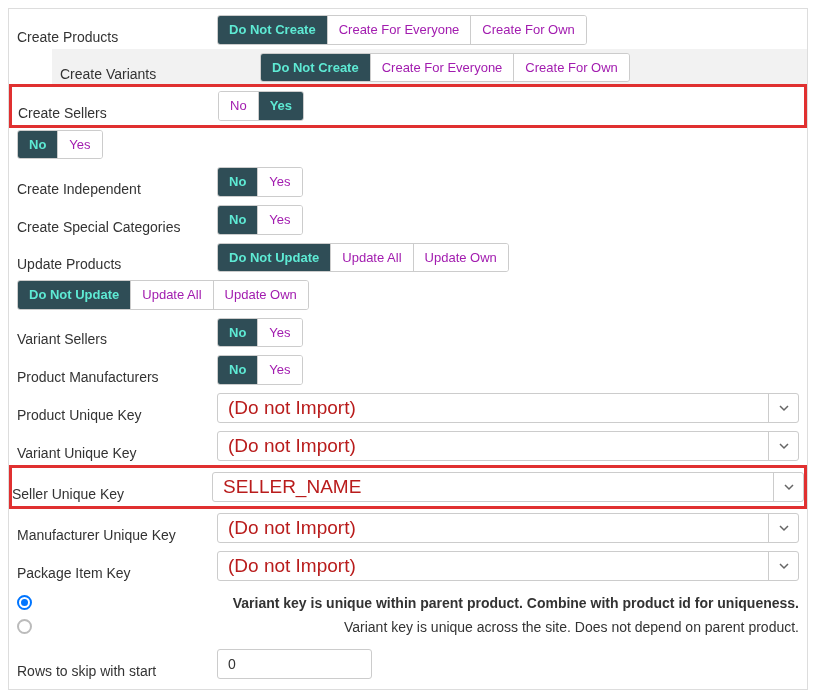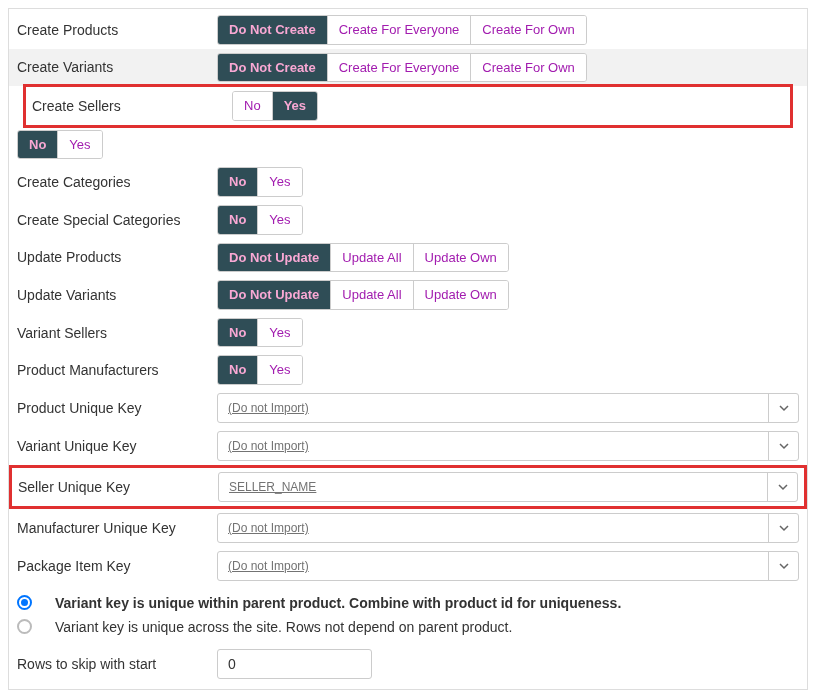--- a/index.html
+++ b/index.html
@@ -11,37 +11,37 @@
     color: #333;
     background: #fff;
   }
   .panel {
     border: 1px solid #ddd;
     width: 800px;
     padding-bottom: 6px;
   }
   .row {
     display: flex;
-    align-items: center;
+    align-items: flex-end;
     padding: 4px 8px;
     min-height: 36px;
   }
-  .row.shaded { background: #f2f2f2; }
+  .row.shaded { background: #f2f2f2; margin-left: 43px; }
   .row.highlight {
     border: 3px solid #e03030;
-    margin: -2px 14px;
+    margin: -2px 0;
     position: relative;
     z-index: 1;
     background: #fff;
     padding: 4px 6px;
   }
   .row.highlight-select {
     border: 3px solid #e03030;
     background: #fff;
-    padding: 4px 6px;
+    padding: 4px 0;
   }
   .label {
     flex: 0 0 200px;
     padding-right: 8px;
   }
   .controls { flex: 1; }
   .btn-group {
     display: inline-flex;
     border: 1px solid #ccc;
     border-radius: 3px;
@@ -53,56 +53,56 @@
     background: #fff;
     color: #a21caf;
     cursor: pointer;
     border: none;
     border-right: 1px solid #ccc;
     line-height: 1.2;
   }
   .btn:last-child { border-right: none; }
   .btn.active {
     background: #2f4d56;
-    color: #f9a8d4;
+    color: #5eead4;
     font-weight: 600;
   }
   .select {
     display: flex;
     width: 100%;
     border: 1px solid #ccc;
     border-radius: 3px;
     background: #fff;
     height: 30px;
     align-items: stretch;
   }
   .select-value {
     flex: 1;
     padding: 5px 10px;
-    color: #737373;
+    color: #b91c1c;
     display: flex;
     align-items: center;
-    font-size: 12px;
-    text-decoration: underline;
+    font-size: 19px;
   }
   .select-caret {
     width: 30px;
     border-left: 1px solid #ccc;
     display: flex;
     align-items: center;
     justify-content: center;
     color: #666;
   }
   .caret-svg { width: 10px; height: 10px; }
   .radios { }
   .radio-opt {
     display: flex;
     align-items: center;
     gap: 23px;
     padding: 2px 0 6px 0;
+    justify-content: space-between;
   }
   .radio-circle {
     width: 15px; height: 15px;
     border-radius: 50%;
     border: 2px solid #bbb;
     display: flex; align-items: center; justify-content: center;
     flex-shrink: 0;
   }
   .radio-circle.checked { border-color: #0075ff; }
   .radio-dot {
@@ -162,21 +162,21 @@
   <div class="row">
     <div class="controls">
       <div class="btn-group">
         <button class="btn active">No</button>
         <button class="btn">Yes</button>
       </div>
     </div>
   </div>
 
   <div class="row">
-    <div class="label">Create Categories</div>
+    <div class="label">Create Independent</div>
     <div class="controls">
       <div class="btn-group">
         <button class="btn active">No</button>
         <button class="btn">Yes</button>
       </div>
     </div>
   </div>
 
   <div class="row">
     <div class="label">Create Special Categories</div>
@@ -193,21 +193,20 @@
     <div class="controls">
       <div class="btn-group">
         <button class="btn active">Do Not Update</button>
         <button class="btn">Update All</button>
         <button class="btn">Update Own</button>
       </div>
     </div>
   </div>
 
   <div class="row">
-    <div class="label">Update Variants</div>
     <div class="controls">
       <div class="btn-group">
         <button class="btn active">Do Not Update</button>
         <button class="btn">Update All</button>
         <button class="btn">Update Own</button>
       </div>
     </div>
   </div>
 
   <div class="row">
@@ -303,21 +302,21 @@
   <div class="row" style="align-items:flex-start;padding-top:8px;">
     <div class="controls radios">
       <div class="radio-opt">
         <span class="radio-circle checked">
             <span class="radio-dot"></span>
           </span>
         <span class="radio-text bold">Variant key is unique within parent product. Combine with product id for uniqueness.</span>
       </div>
       <div class="radio-opt">
         <span class="radio-circle"></span>
-        <span class="radio-text">Variant key is unique across the site. Rows not depend on parent product.</span>
+        <span class="radio-text">Variant key is unique across the site. Does not depend on parent product.</span>
       </div>
     </div>
   </div>
 
   <div class="row">
     <div class="label">Rows to skip with start</div>
     <div class="controls">
       <input class="num-input" value="0" style="">
     </div>
   </div>

